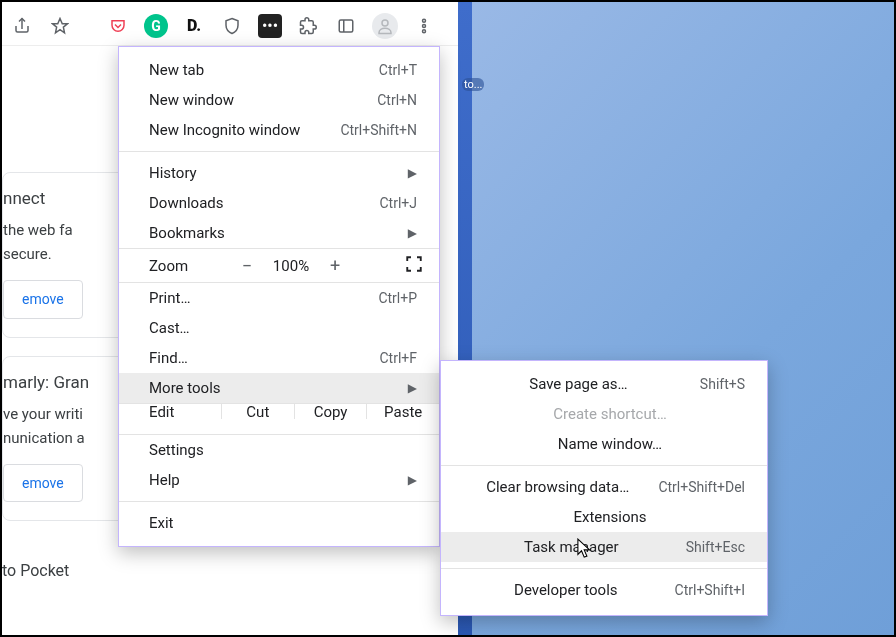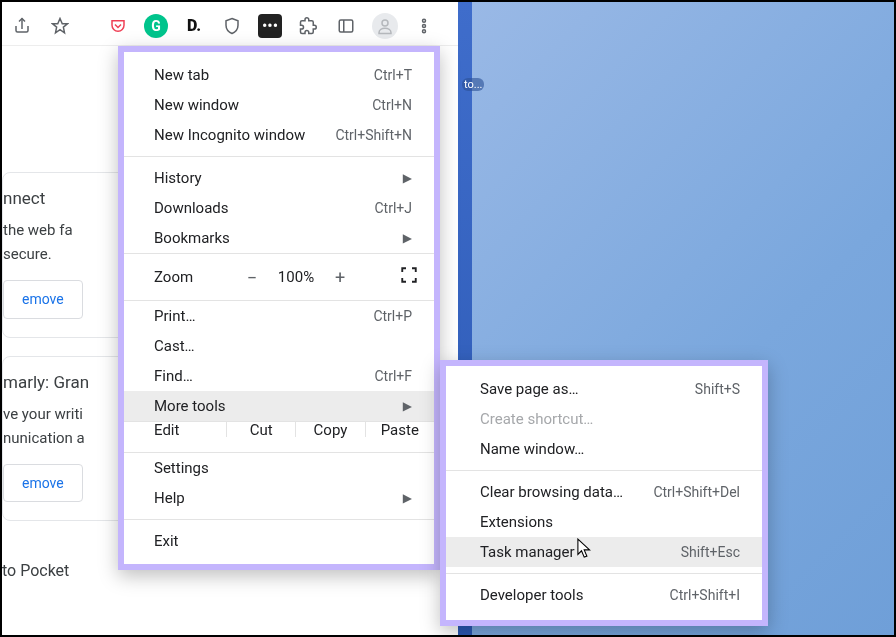--- a/index.html
+++ b/index.html
@@ -78,21 +78,21 @@
   .taskbar{
     position:absolute;
     left:456px; top:0; width:14px; height:100%;
     background:linear-gradient(#3f6dcb,#2b58b3);
   }
   .desk-lbl{position:absolute;left:460px;top:76px;font-size:11px;color:#fff;background:rgba(44,80,150,.6);padding:0 2px;border-radius:6px;}
   
   .menu, .submenu{
     position:absolute;
     background:#fff;
-    border:6px solid #c4b5fd;
+    border:1px solid #c4b5fd;
     box-shadow:0 6px 18px rgba(0,0,0,.25);
     font-size:15px;
     color:#202124;
     user-select:none;
   }
   .menu{
     left:116px;
     top:44px;
     width:322px;
     padding:8px 0;
@@ -105,21 +105,21 @@
     padding:0 22px 0 30px;
     white-space:nowrap;
   }
   .mi:hover, .mi.hover{ background:#ececec; }
   .mi .lab{ flex:1; }
   .mi .sc{ color:#5f6368; font-size:14px; margin-left:18px;}
   .mi .arrow{ margin-left:auto; color:#5f6368; font-size:12px;}
   .sep{ height:1px; background:#e3e3e3; margin:6px 0;}
   
   .zoom-row{
-    display:flex; align-items:center; height:48px;
+    display:flex; align-items:center; height:35px;
     padding:0 16px 0 30px;
     border-top:1px solid #e3e3e3;
     border-bottom:1px solid #e3e3e3;
   }
   .zoom-row .zlab{ width:80px;}
   .zoom-row .zbtn{
     width:36px;text-align:center;color:#5f6368;font-size:18px;
   }
   .zoom-row .zval{ width:52px;text-align:center;}
   .zoom-row .full{ margin-left:auto; }
@@ -135,20 +135,21 @@
   .edit-row .ebtn{
     flex:1; text-align:center; border-left:1px solid #e3e3e3;
     height:100%; display:flex;align-items:center;justify-content:center;
   }
   
   .submenu{
     left:438px;
     top:358px;
     width:328px;
     padding:8px 0 10px 0;
+    text-align:center;
   }
   .submenu .mi{ padding:0 22px 0 34px; }
   .submenu .mi.disabled{ color:#a6a8ab; }
   .cursor{
     position:absolute;
     left:575px; top:536px;
     width:18px;height:22px;
     pointer-events:none;
   }
 </style>

